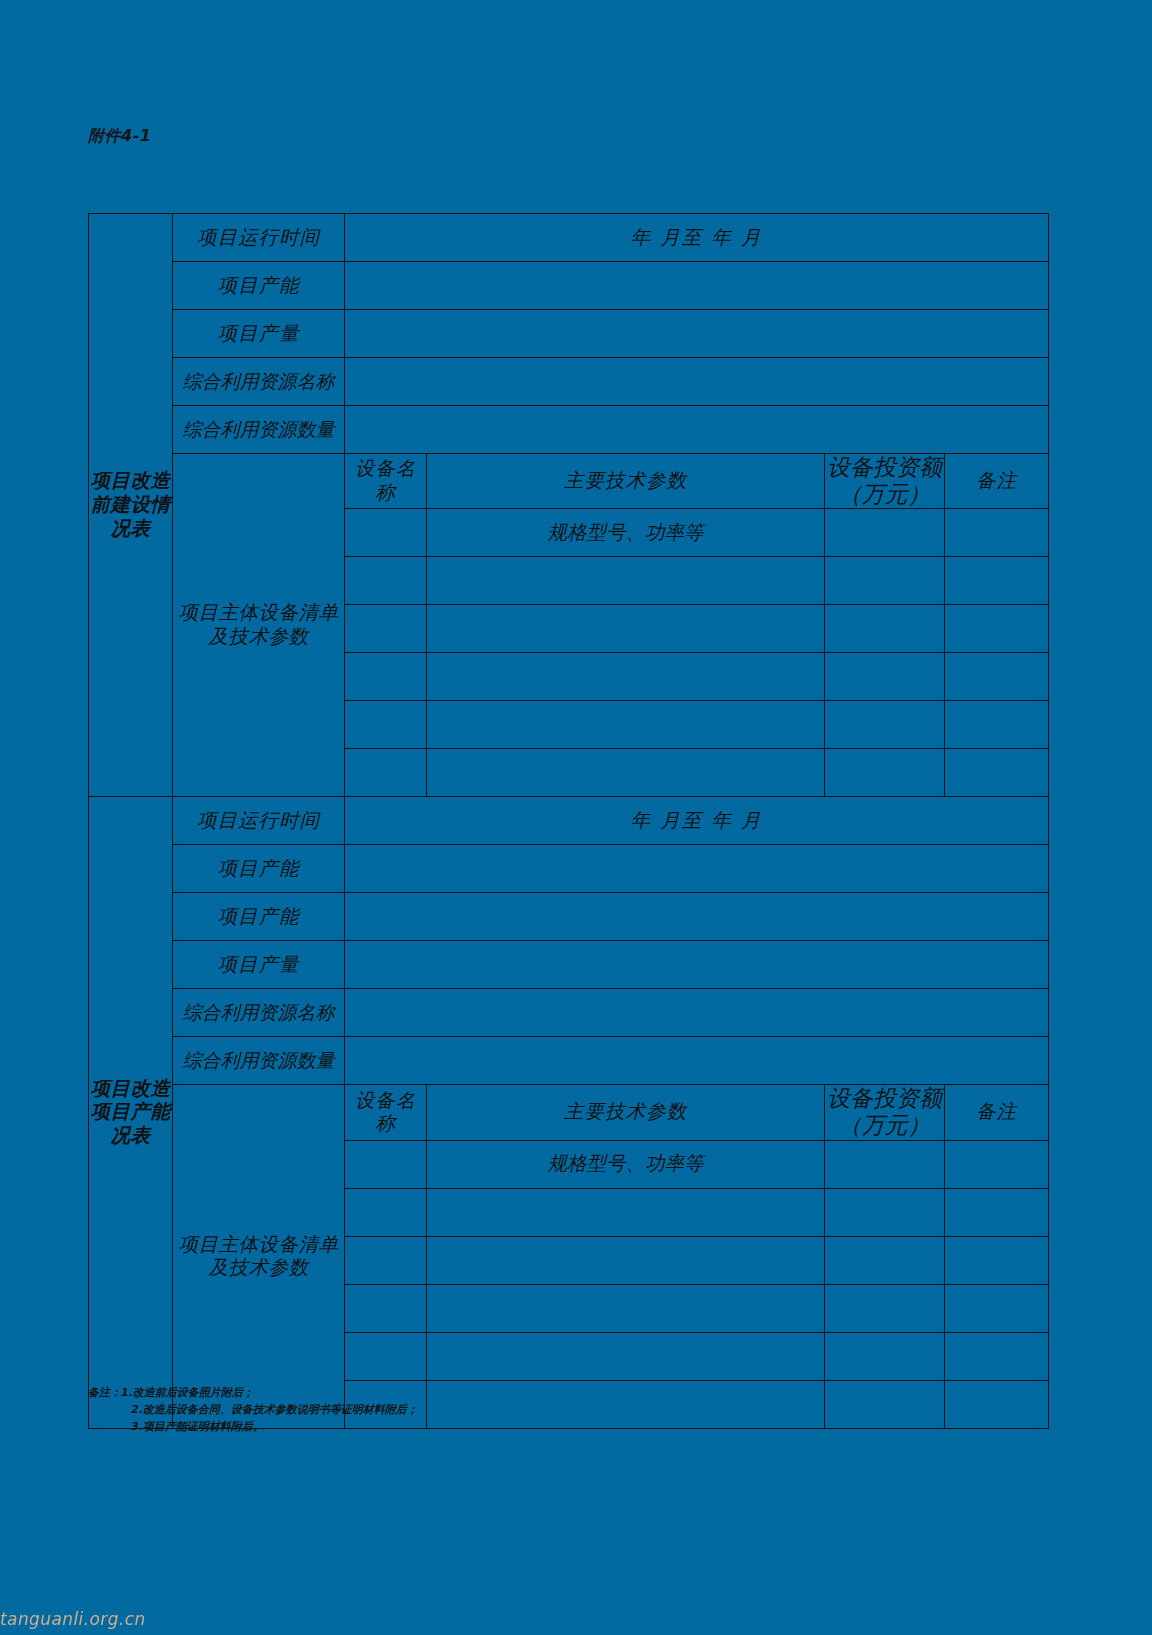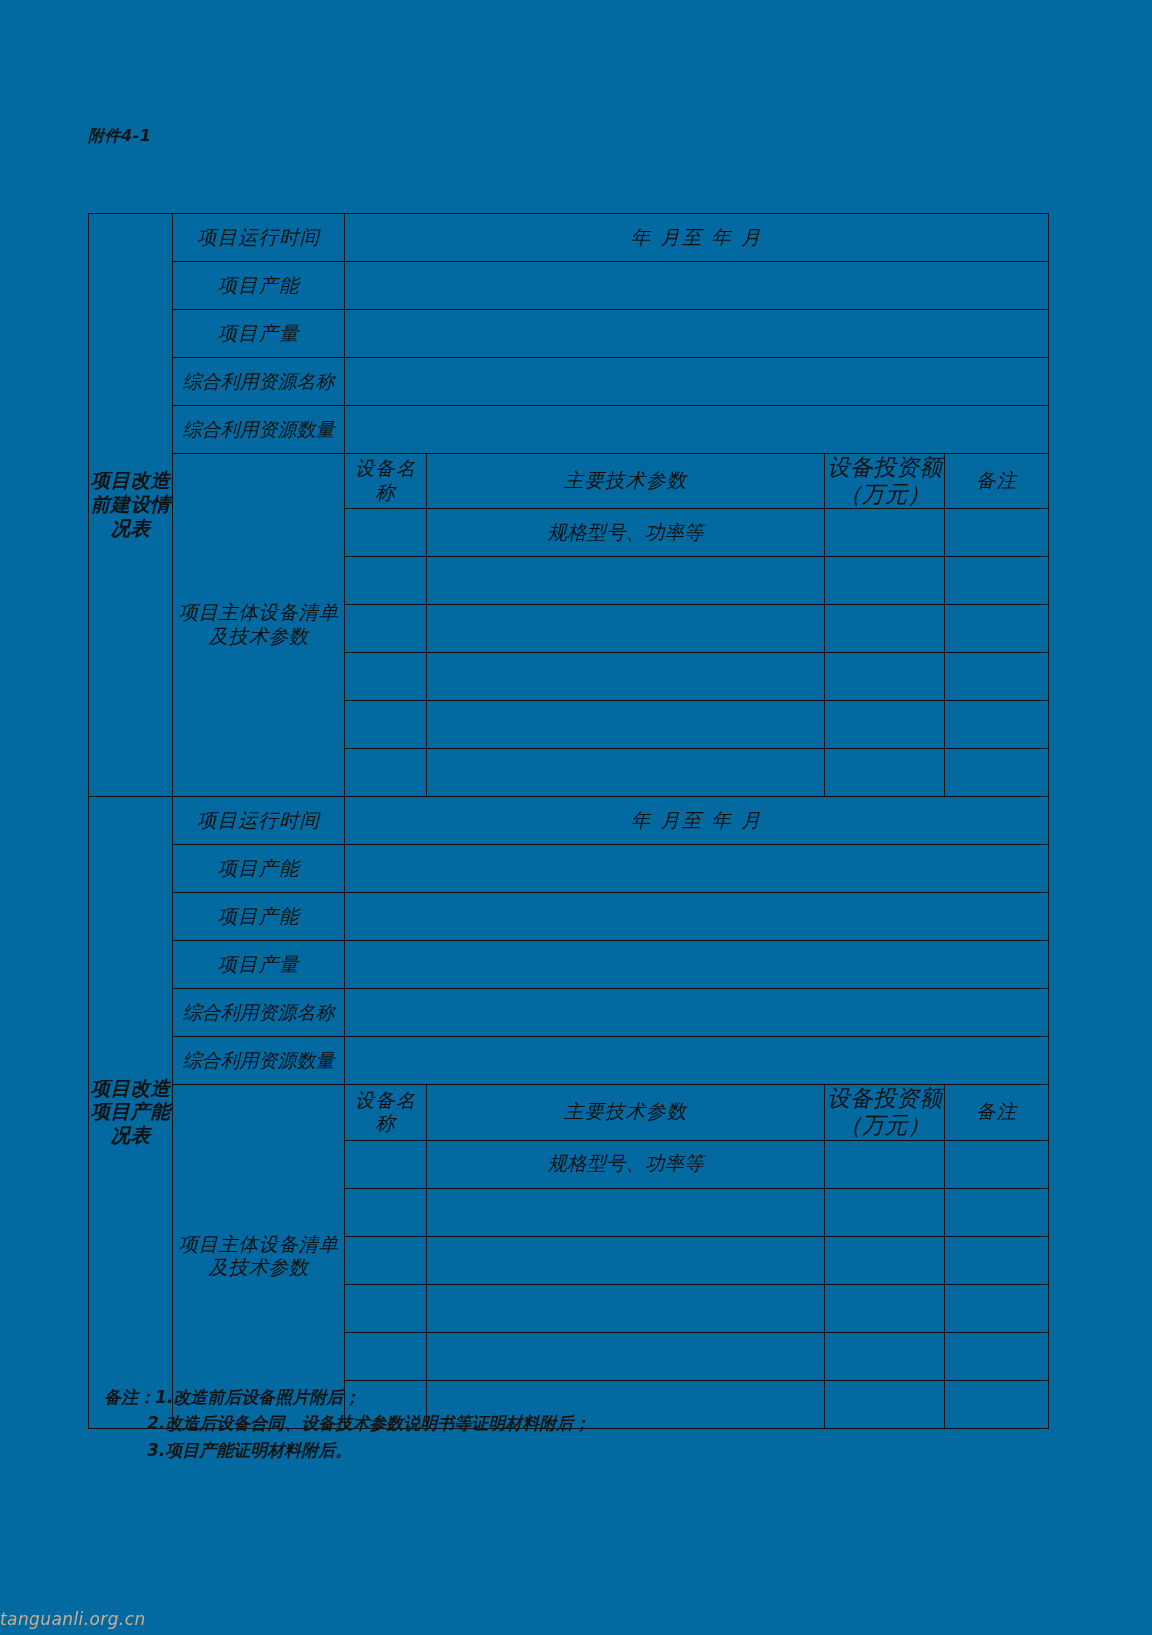--- a/index.html
+++ b/index.html
@@ -95,24 +95,24 @@
   .hdr.small { letter-spacing: 0px; font-size: 23px; line-height: 1.18; }
   .eq-label { font-size: 19.5px; line-height: 1.35; letter-spacing: 0.5px; }
 
   .r-36 { height: 47px; }
   .r-eqhdr { height: 52px; }
   .r-eq { height: 47px; }
 
   
   .notes {
     position: absolute;
-    left: 104px;
+    left: 88px;
     top: 1384px;
     font-family: "DejaVu Sans", "Liberation Sans", sans-serif;
-    font-size: 17px;
+    font-size: 11px;
     font-weight: 700;
     color: #141414;
     line-height: 1.55;
   }
   .notes .n-line { white-space: nowrap; }
   .notes .n-indent { padding-left: 43px; }
 
   
   .watermark {
     position: absolute;

